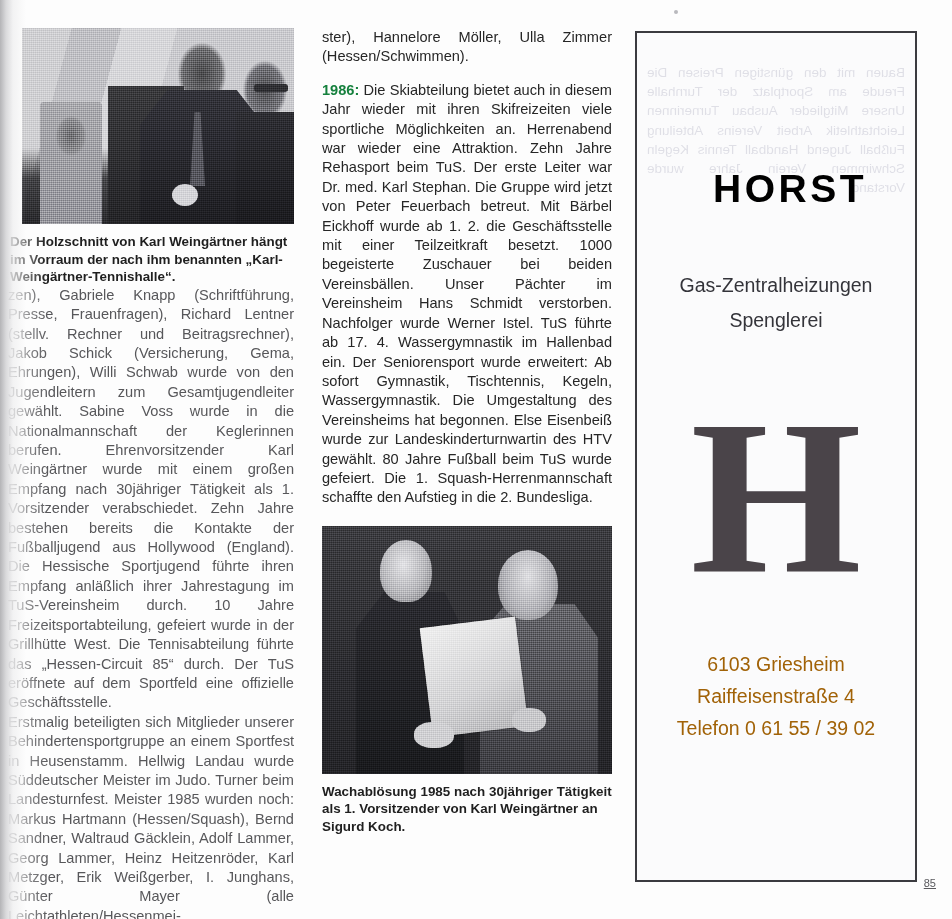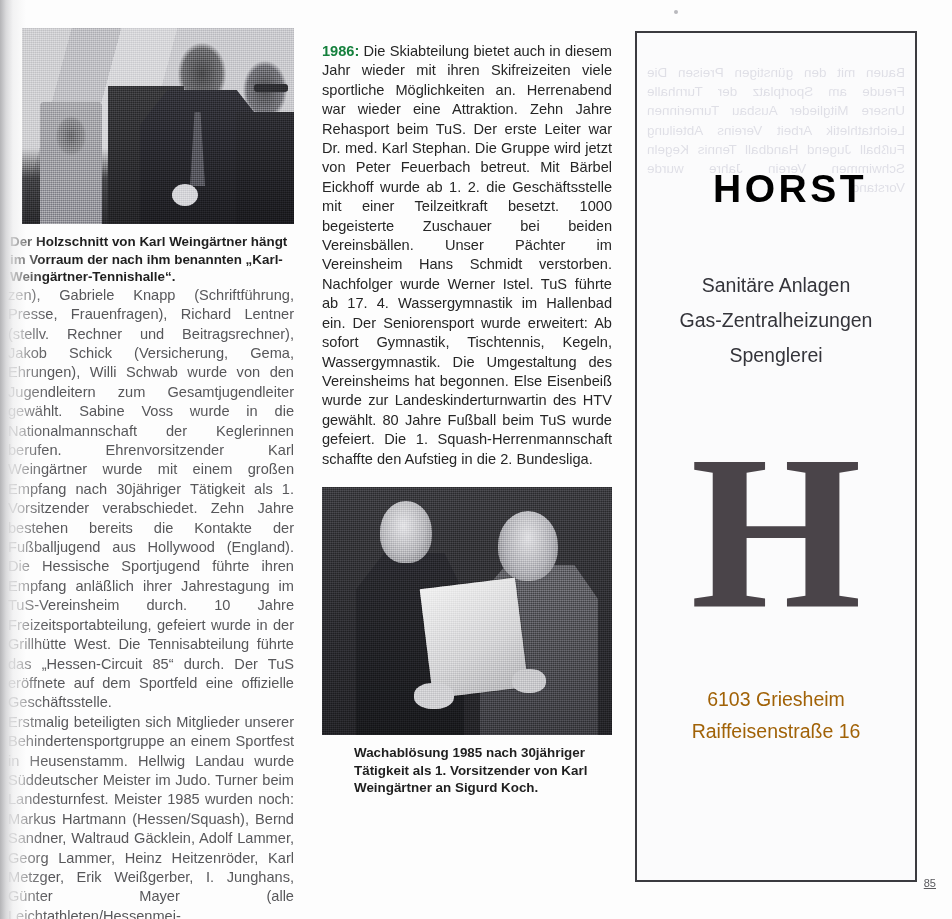--- a/index.html
+++ b/index.html
@@ -191,21 +191,20 @@
   }
 
   
   .caption {
     font-size: 13.4px;
     line-height: 17.6px;
     font-weight: bold;
     color: #1f1f1f;
     margin-top: 9px;
     text-align: left;
-    margin-left: 32px;
   }
   #caption-top {
     margin-left: -12px;
     -webkit-mask-image: linear-gradient(to right,
        rgba(0,0,0,.18) 0px, rgba(0,0,0,.55) 14px, rgba(0,0,0,1) 36px);
     mask-image: linear-gradient(to right,
        rgba(0,0,0,.18) 0px, rgba(0,0,0,.55) 14px, rgba(0,0,0,1) 36px);
   }
 
   
@@ -299,20 +298,21 @@
 
     <div class="body-text" id="left-body">
       <p>zen), Gabriele Knapp (Schriftführung, Presse, Frauenfragen), Richard Lentner (stellv. Rechner und Beitragsrechner), Jakob Schick (Versicherung, Gema, Ehrungen), Willi Schwab wurde von den Jugendleitern zum Gesamtjugendleiter gewählt. Sabine Voss wurde in die Nationalmannschaft der Keglerinnen berufen. Ehrenvorsitzender Karl Weingärtner wurde mit einem großen Empfang nach 30jähriger Tätigkeit als 1. Vorsitzender verabschiedet. Zehn Jahre bestehen bereits die Kontakte der Fußballjugend aus Hollywood (England). Die Hessische Sportjugend führte ihren Empfang anläßlich ihrer Jahrestagung im TuS-Vereinsheim durch. 10 Jahre Freizeitsportabteilung, gefeiert wurde in der Grillhütte West. Die Tennisabteilung führte das „Hessen-Circuit 85“ durch. Der TuS eröffnete auf dem Sportfeld eine offizielle Geschäftsstelle.</p>
       <p>Erstmalig beteiligten sich Mitglieder unserer Behindertensportgruppe an einem Sportfest in Heusenstamm. Hellwig Landau wurde Süddeutscher Meister im Judo. Turner beim Landesturnfest. Meister 1985 wurden noch: Markus Hartmann (Hessen/Squash), Bernd Sandner, Waltraud Gäcklein, Adolf Lammer, Georg Lammer, Heinz Heitzenröder, Karl Metzger, Erik Weißgerber, I. Junghans, Günter Mayer (alle Leichtathleten/Hessenmei-</p>
     </div>
   </div>
 
   <div class="col" id="col-mid">
 
     <div class="body-text">
+      <p>ster), Hannelore Möller, Ulla Zimmer (Hessen/Schwimmen).</p>
 
       <p class="para-gap"><span class="lead">1986:</span><span> Die Skiabteilung bietet auch in diesem Jahr wieder mit ihren Skifreizeiten viele sportliche Möglichkeiten an. Herrenabend war wieder eine Attraktion. Zehn Jahre Rehasport beim TuS. Der erste Leiter war Dr. med. Karl Stephan. Die Gruppe wird jetzt von Peter Feuerbach betreut. Mit Bärbel Eickhoff wurde ab 1. 2. die Geschäftsstelle mit einer Teilzeitkraft besetzt. 1000 begeisterte Zuschauer bei beiden Vereinsbällen. Unser Pächter im Vereinsheim Hans Schmidt verstorben. Nachfolger wurde Werner Istel. TuS führte ab 17. 4. Wassergymnastik im Hallenbad ein. Der Seniorensport wurde erweitert: Ab sofort Gymnastik, Tischtennis, Kegeln, Wassergymnastik. Die Umgestaltung des Vereinsheims hat begonnen. Else Eisenbeiß wurde zur Landeskinderturnwartin des HTV gewählt. 80 Jahre Fußball beim TuS wurde gefeiert. Die 1. Squash-Herrenmannschaft schaffte den Aufstieg in die 2. Bundesliga.</span></p>
 
     </div>
 
     <div class="photo" id="photo-bottom" style="margin-top:18px;">
       <div class="body-l"></div>
       <div class="body-r"></div>
       <div class="head-l"></div>
       <div class="head-r"></div>
@@ -330,30 +330,30 @@
 
       <div id="ad-bleed">Bauen mit den günstigen Preisen Die Freude am Sportplatz der Turnhalle Unsere Mitglieder Ausbau Turnerinnen Leichtathletik Arbeit Vereins Abteilung Fußball Jugend Handball Tennis Kegeln Schwimmen Verein Jahre wurde Vorstand</div>
 
       <div id="ad-content">
 
         <div id="ad-title">
           <div>HORST</div>
         </div>
 
         <div id="ad-services">
-          <div>Sanitäre Anlagen</div>
           <div>Gas-Zentralheizungen</div>
           <div>Spenglerei</div>
         </div>
 
         <div id="ad-monogram">H</div>
 
         <div id="ad-address">
           <div>6103 Griesheim</div>
-          <div>Raiffeisenstraße 16</div>
+          <div>Raiffeisenstraße 4</div>
+          <div>Telefon 0 61 55 / 39 02</div>
         </div>
 
       </div>
     </div>
   </div>
 
   <div id="page-number">85</div>
 
   <div id="gutter-shadow"></div>
   <div id="top-speck"></div>

